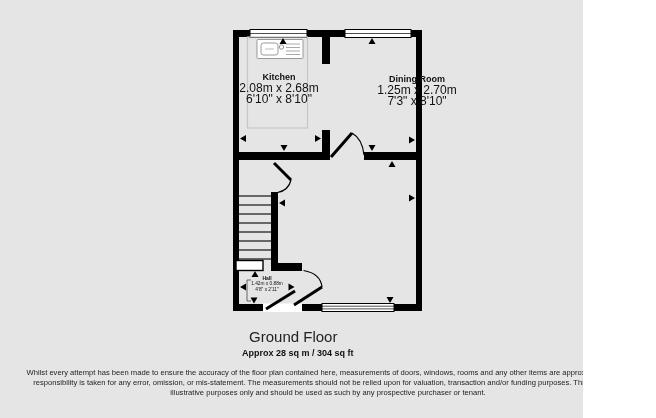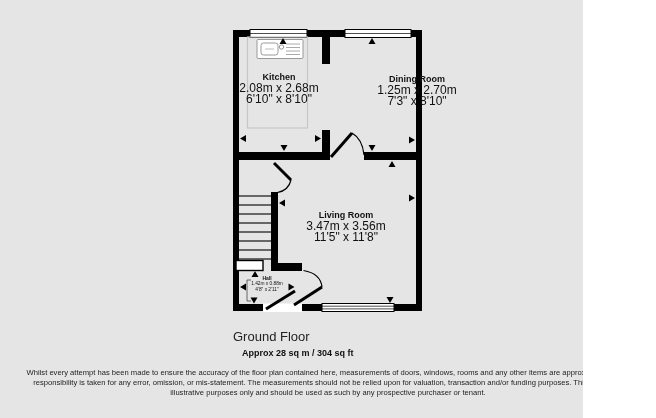--- a/index.html
+++ b/index.html
@@ -7,21 +7,21 @@
     position:relative;width:559px;height:418px;background:#e5e5e5;overflow:hidden;
     font-family:"Liberation Sans", sans-serif;color:#111;padding-left:24px;
   }
   #plan-svg{position:absolute;left:0;top:0;}
   .room-label{position:absolute;transform:translateX(-50%);text-align:center;white-space:nowrap;}
   .room-name{font-weight:bold;font-size:9px;line-height:11px;color:#111;}
   .room-dim{font-size:12px;line-height:10.5px;color:#111;}
   .room-label.hall .room-name{font-size:5px;line-height:6px;}
   .room-label.hall .room-dim{font-size:4.8px;line-height:6px;}
   #title-block{position:absolute;left:233px;top:329px;}
-  #floor-title{font-size:13px;line-height:16px;color:#222;font-weight:normal;}
+  #floor-title{font-size:15px;line-height:16px;color:#222;font-weight:normal;text-align:center;}
   #floor-area{font-size:9px;line-height:12px;font-weight:bold;color:#111;margin-top:2px;margin-left:9px;}
   #disclaimer{
     position:absolute;left:0;top:368px;width:656px;text-align:center;
   }
   #disclaimer .inner{
     display:inline-block;max-width:610px;font-size:7.6px;line-height:9.8px;color:#222;
   }
 </style>
 </head>
 <body>
@@ -152,25 +152,20 @@
     <div class="room-dim">2.08m x 2.68m</div>
     <div class="room-dim">6'10" x 8'10"</div>
   </div>
 
   <div class="room-label" style="left:372px;top:74px;margin-left:45px;">
     <div class="room-name">Dining Room</div>
     <div class="room-dim">1.25m x 2.70m</div>
     <div class="room-dim">7'3" x 8'10"</div>
   </div>
 
-  <div class="room-label" style="left:346px;top:210px;">
-    <div class="room-name">Living Room</div>
-    <div class="room-dim">3.47m x 3.56m</div>
-    <div class="room-dim">11'5" x 11'8"</div>
-  </div>
 
   <div class="room-label hall" style="left:267px;top:275px;">
     <div class="room-name">Hall</div>
     <div class="room-dim">1.42m x 0.88m</div>
     <div class="room-dim">4'8" x 2'11"</div>
   </div>
 
   <div id="title-block">
     <div id="floor-title">Ground Floor</div>
     <div id="floor-area">Approx 28 sq m / 304 sq ft</div>

